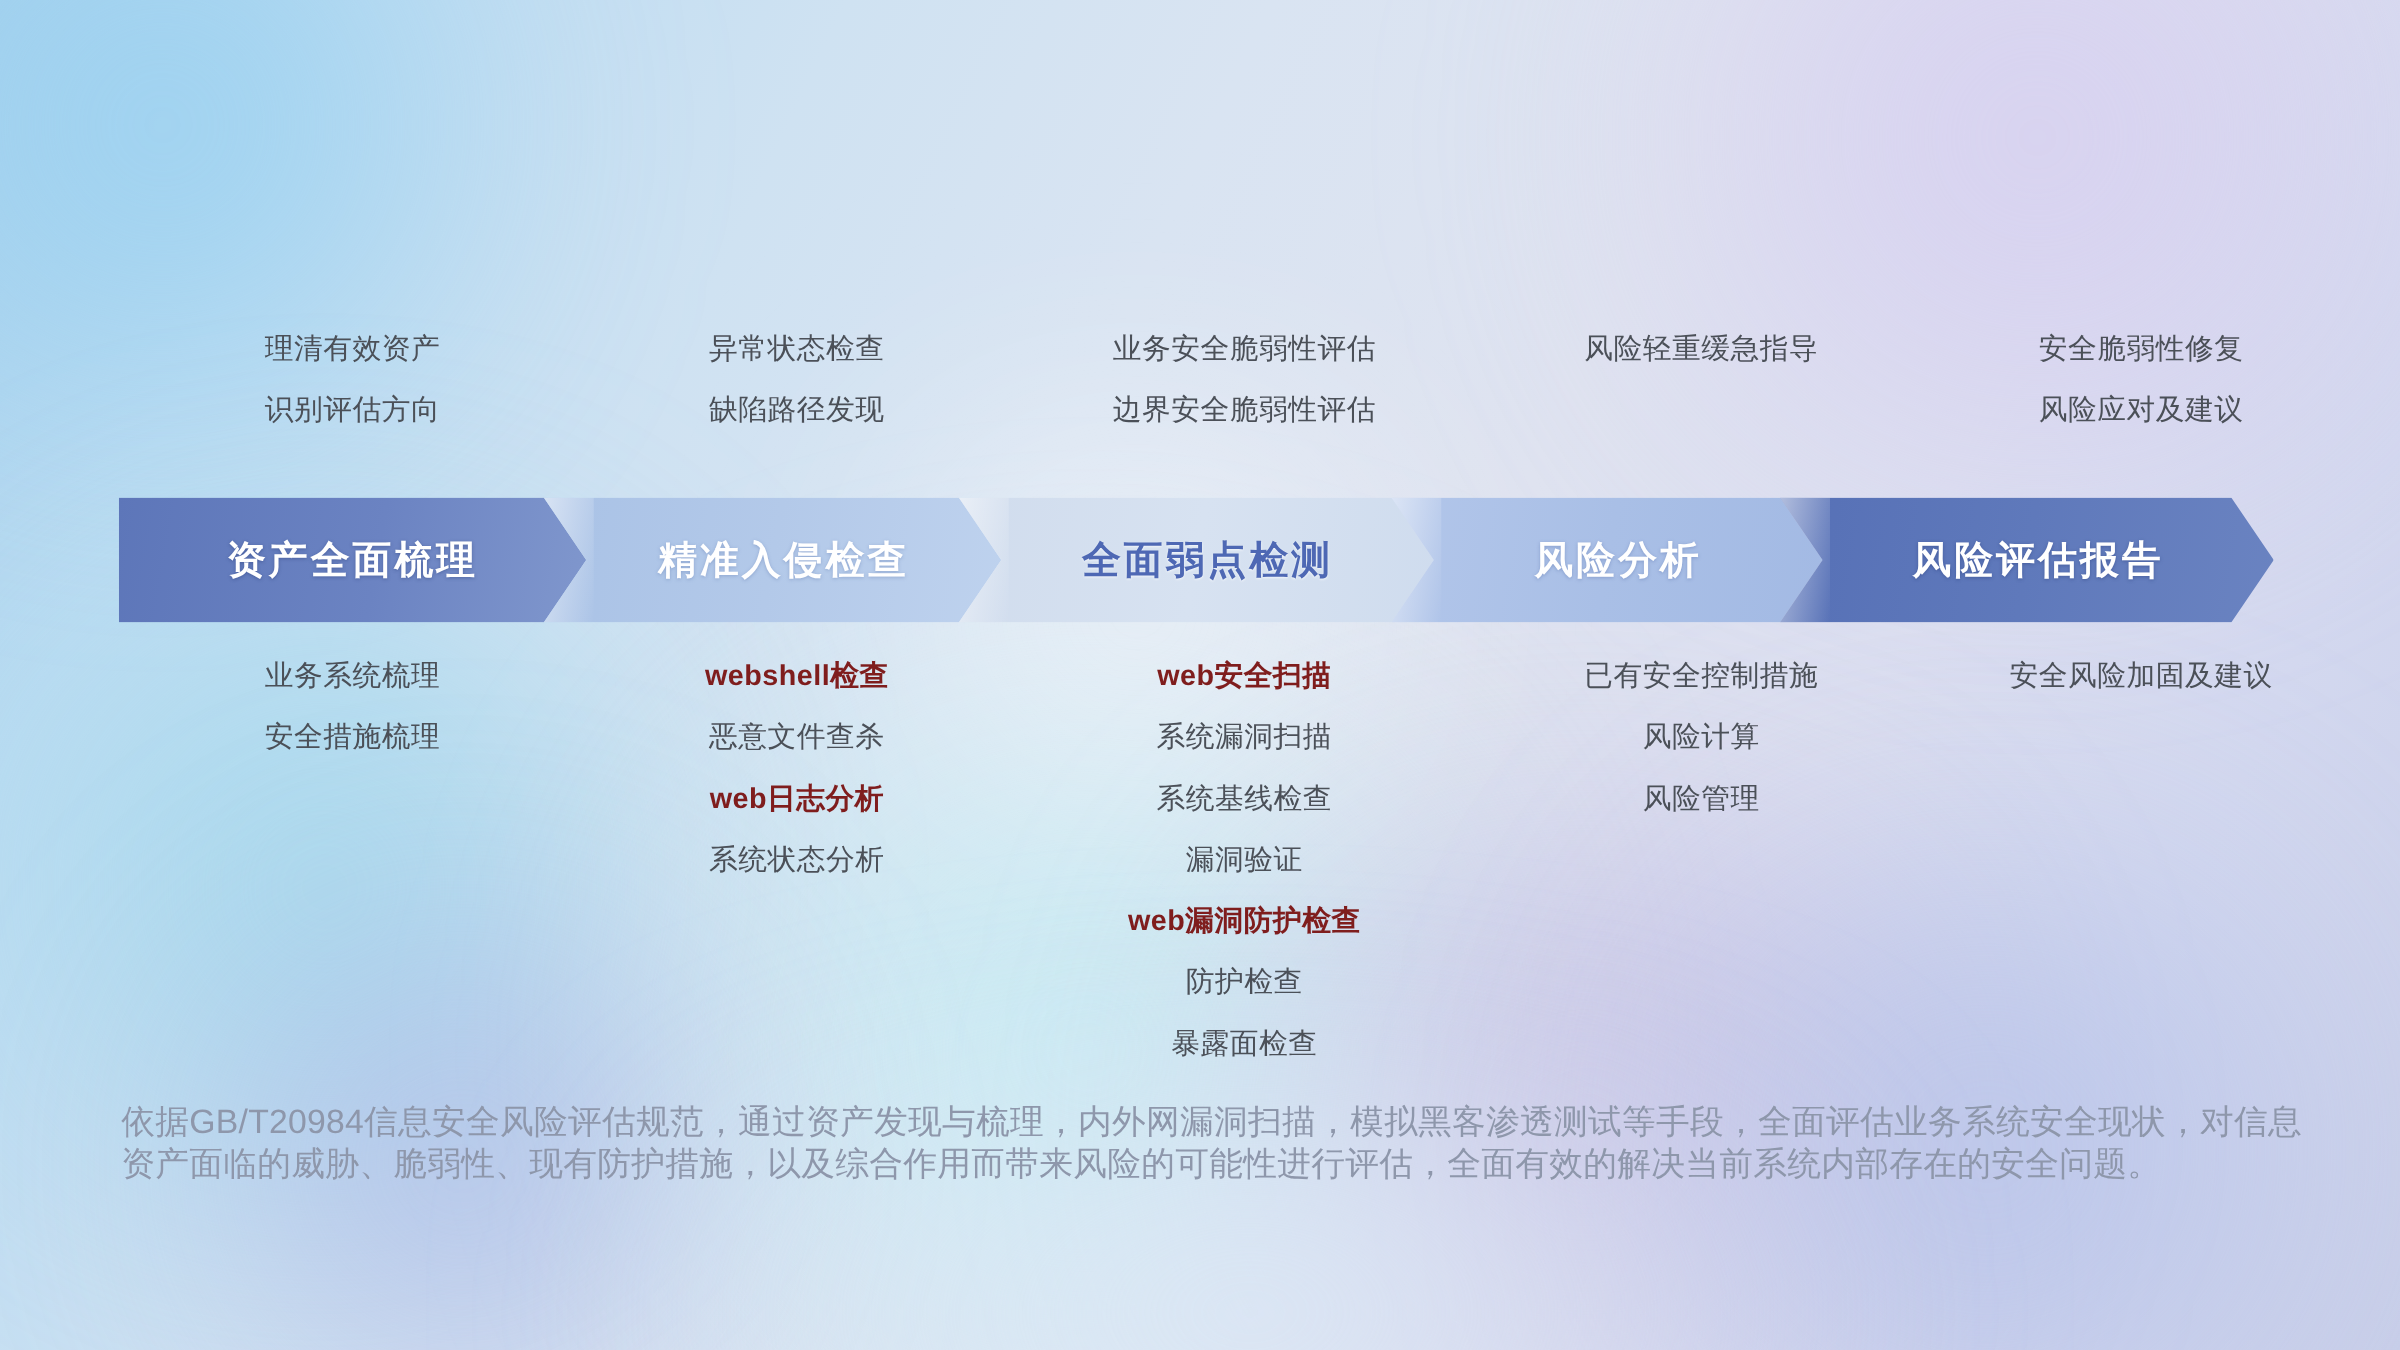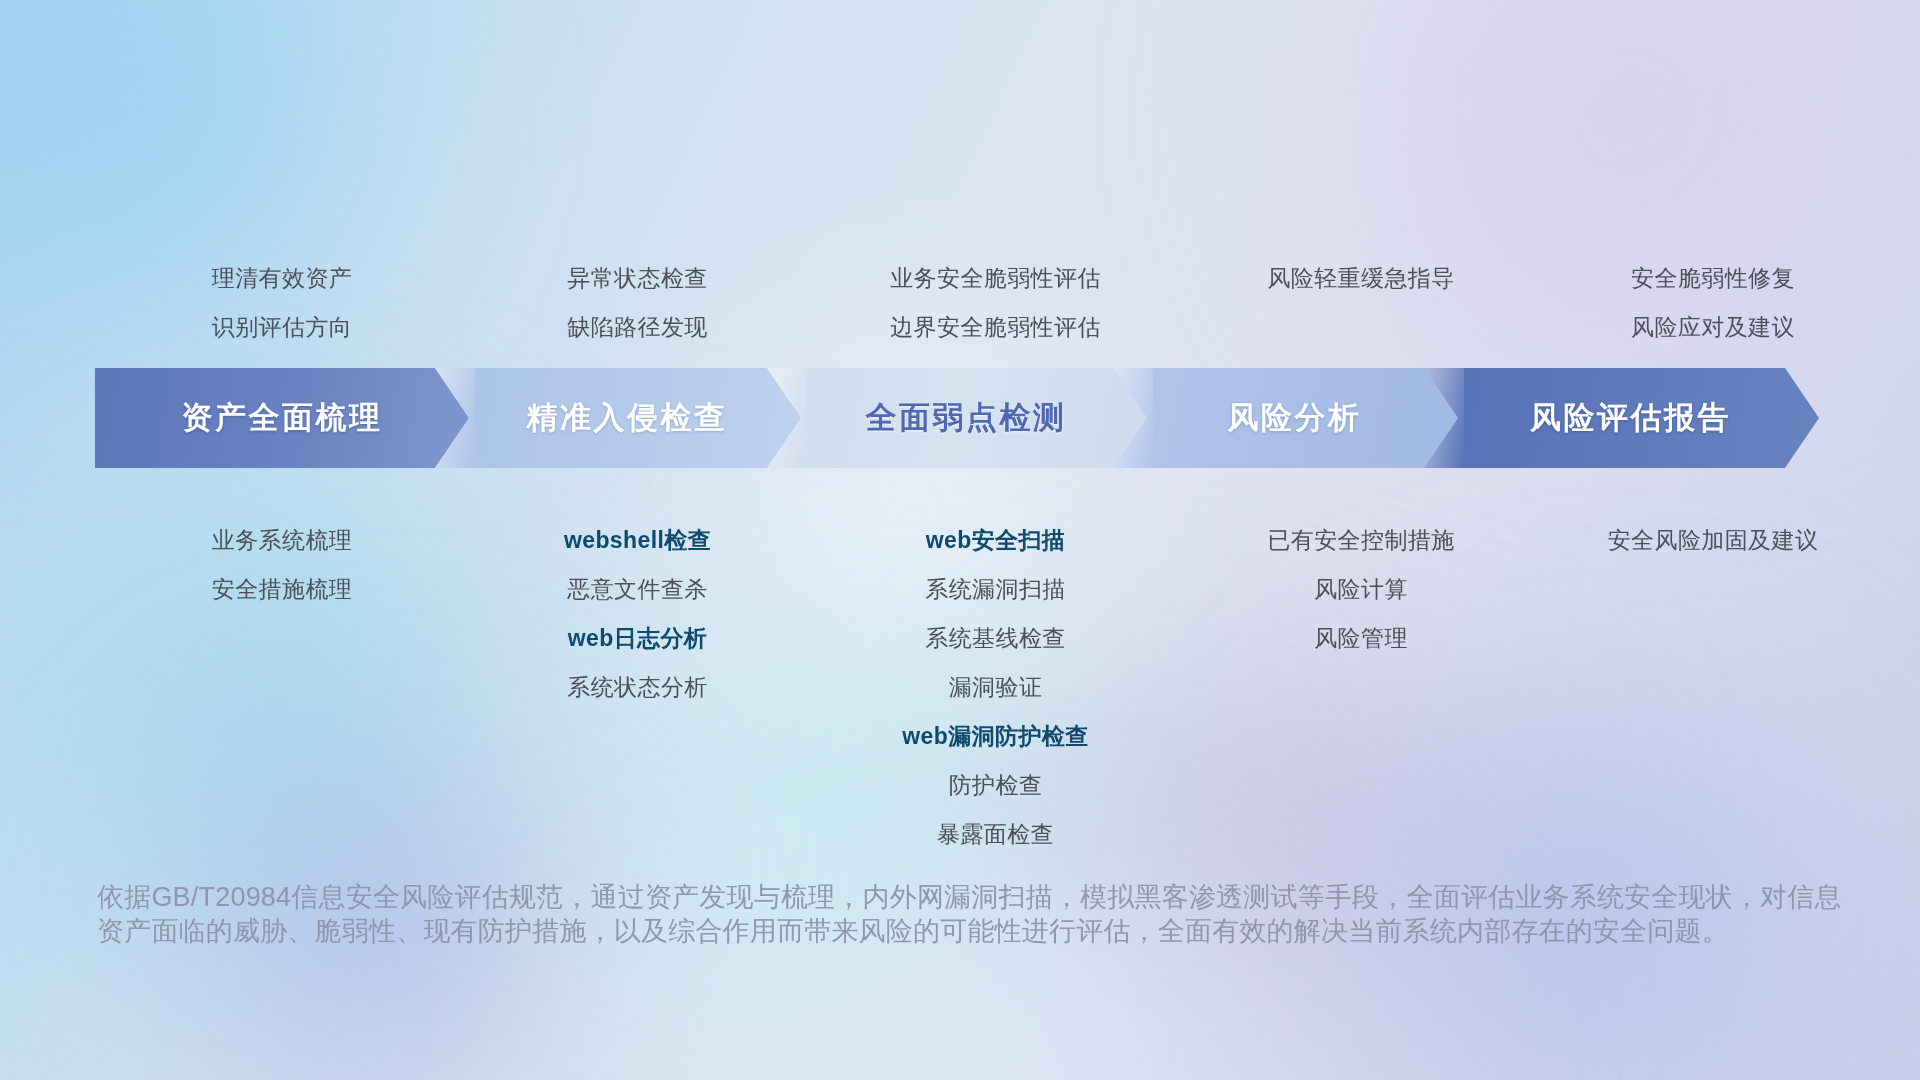--- a/index.html
+++ b/index.html
@@ -107,21 +107,21 @@
   .col { text-align: center; }
 
   .col-line {
     font-size: 23px;
     color: #4b5058;
     line-height: 49px;
     white-space: nowrap;
     letter-spacing: 0.4px;
   }
 
-  .col-line.em { font-weight: 700; color: #0c4a6e; }
+  .col-line.em { font-weight: 700; color: #7f1d1d; }
 
   
   .col-1 { transform: translateX(2px); }
   .col-2 { transform: translateX(0px); }
   .col-3 { transform: translateX(-2px); }
   .col-4 { transform: translateX(6px); }
   .col-5 { transform: translateX(8px); }
 
   
   .chevrons {
@@ -134,20 +134,21 @@
   }
 
   .chev {
     position: relative;
     height: 100px;
     display: flex;
     align-items: center;
     justify-content: center;
     margin-right: -34px;
     clip-path: polygon(0 0, calc(100% - 34px) 0, 100% 50%, calc(100% - 34px) 100%, 0 100%);
+    margin-top: 30px;
   }
   .chev:first-child {
     clip-path: polygon(0 0, calc(100% - 34px) 0, 100% 50%, calc(100% - 34px) 100%, 0 100%);
   }
   .chev:not(:first-child) {
     clip-path: polygon(0 0, calc(100% - 34px) 0, 100% 50%, calc(100% - 34px) 100%, 0 100%, 34px 50%);
     padding-left: 18px;
   }
 
   .chev-label {

